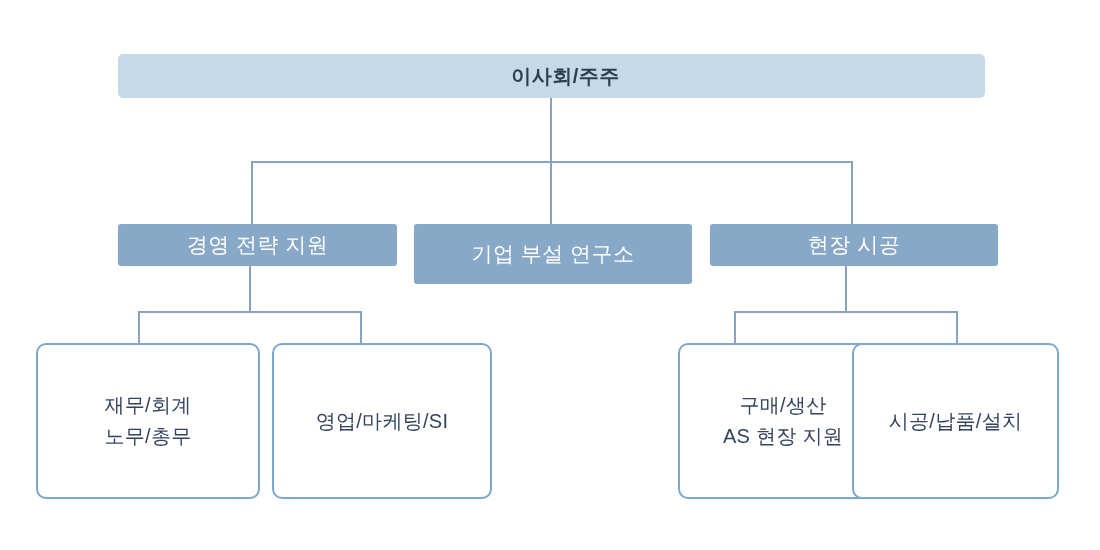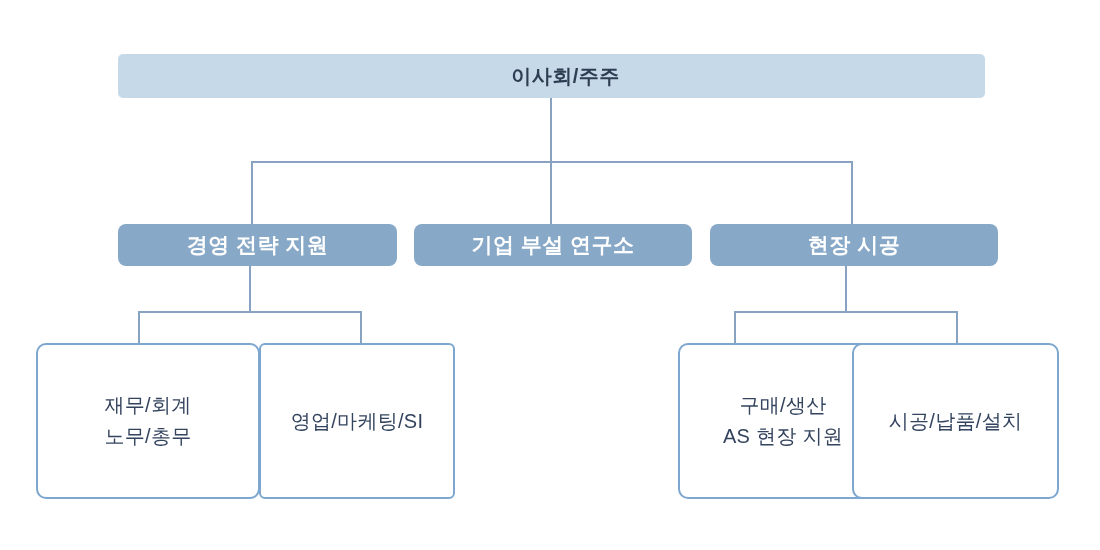--- a/index.html
+++ b/index.html
@@ -29,23 +29,23 @@
     color: var(--root-text, #2e3e52);
     border-radius: 5px;
     font-size: 20px;
     font-weight: bold;
     letter-spacing: 0.5px;
     padding-left: 28px;
   }
   .node.dept {
     background: var(--dept-fill, #88a8c7);
     color: var(--dept-text, #ffffff);
-    border-radius: 8px;
+    border-radius: 3px;
     font-size: 21px;
-    font-weight: bold;
+    font-weight: normal;
     letter-spacing: 0.5px;
   }
   .node.team {
     background: #ffffff;
     border: 2px solid var(--team-border, #7da7ce);
     border-radius: 10px;
     color: var(--team-text, #34445e);
     font-size: 20px;
     font-weight: normal;
     line-height: 1.55;
@@ -72,23 +72,23 @@
   <div class="line" style="left:360px; top:311px; width:2px;   height:32px;"></div>
 
   <div class="line" style="left:845px; top:266px; width:2px;   height:46px;"></div>
   <div class="line" style="left:734px; top:311px; width:224px; height:2px;"></div>
   <div class="line" style="left:734px; top:311px; width:2px;   height:32px;"></div>
   <div class="line" style="left:956px; top:311px; width:2px;   height:32px;"></div>
 
   <div class="node root" style="left:118px; top:54px; width:867px; height:44px;">이사회/주주</div>
 
   <div class="node dept" style="left:118px; top:224px; width:279px; height:42px;">경영 전략 지원</div>
-  <div class="node dept" style="left:414px; top:224px; width:278px; height:42px;">기업 부설 연구소</div>
+  <div class="node dept" style="left:414px; top:224px; width:278px; height:60px;">기업 부설 연구소</div>
   <div class="node dept" style="left:710px; top:224px; width:288px; height:42px;">현장 시공</div>
 
   <div class="node team" style="left:36px;  top:343px; width:224px; height:156px;">재무/회계
 노무/총무</div>
-  <div class="node team" style="left:259px; top:343px; width:196px; height:156px;border-radius:6px;">영업/마케팅/SI</div>
+  <div class="node team" style="left:272px; top:343px; width:220px; height:156px;">영업/마케팅/SI</div>
   <div class="node team" style="left:630px; top:343px; width:210px; height:156px;margin-left:48px;">구매/생산
 AS 현장 지원</div>
   <div class="node team" style="left:852px; top:343px; width:207px; height:156px;">시공/납품/설치</div>
 
 </div>
 
 </body></html>

